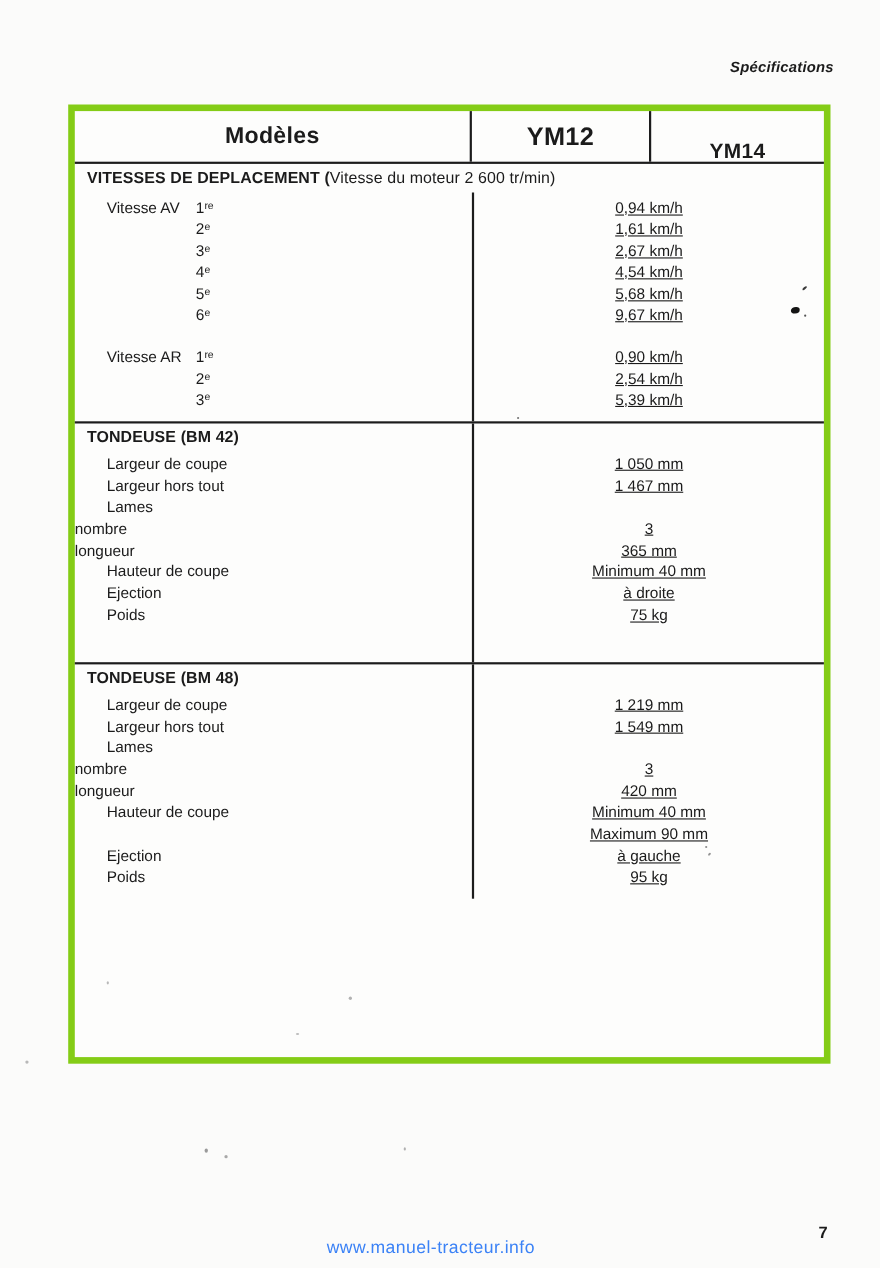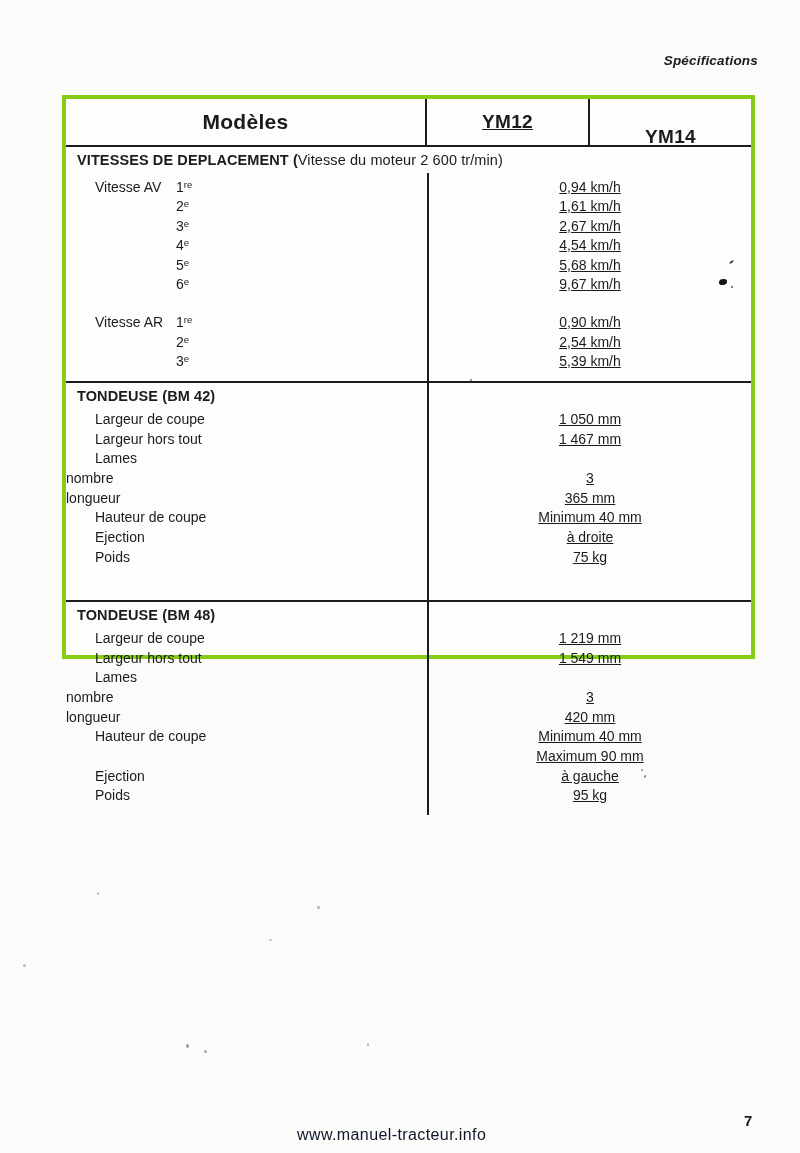--- a/index.html
+++ b/index.html
@@ -8,27 +8,27 @@
     background:#fbfbfa;color:#1b1b1b;
     font-family:"Liberation Sans", sans-serif;
   }
   
   .doc-label{
     position:absolute;top:53px;right:42px;
     font-size:13.5px;font-weight:bold;font-style:italic;letter-spacing:.2px;
   }
   
   .spec-table{
-    position:absolute;left:62px;top:95px;width:693px;height:564px;
-    border:4px solid #84cc16;box-sizing:border-box;background:#fdfdfc;
+    position:absolute;left:62px;top:95px;width:693px;height:872px;
+    border:6px solid #84cc16;box-sizing:border-box;background:#fdfdfc;
   }
   .thead{display:flex;height:48px;border-bottom:2px solid #1c1c1c;box-sizing:border-box;}
   .th{display:flex;align-items:center;justify-content:center;font-weight:bold;box-sizing:border-box;}
   .th-models{width:361px;border-right:2px solid #1c1c1c;font-size:21px;letter-spacing:.3px;}
-  .th-ym12{width:163px;border-right:2px solid #1c1c1c;font-size:19px;letter-spacing:.3px;text-decoration:underline;}
+  .th-ym12{width:163px;border-right:2px solid #1c1c1c;font-size:23px;letter-spacing:.3px;}
   .th-ym14{flex:1;font-size:19px;letter-spacing:.3px;margin-top:29px;}
   
   .section{position:relative;box-sizing:border-box;border-bottom:2px solid #1c1c1c;}
   .s1{height:236px;}
   .s2{height:219px;}
   .s3{height:213px;border-bottom:none;}
   .vline{position:absolute;left:361px;top:0;bottom:0;width:2px;background:#1c1c1c;}
   .s1 .vline{top:26px;}
   .sec-title{height:26px;box-sizing:border-box;padding:5px 0 0 11px;
     font-size:14.5px;font-weight:bold;letter-spacing:.1px;}
@@ -38,21 +38,21 @@
   .s1 .row{height:19.5px;}
   .cell-l{width:363px;box-sizing:border-box;white-space:pre;}
   .indent1{padding-left:29px;}
   .indent2{}
   .cell-r{flex:1;text-align:center;text-decoration:underline;}
   .gear-name{display:inline-block;width:81px;}
   sup{font-size:9.5px;vertical-align:4px;line-height:0;}
   .spacer{height:18.5px;}
   
   .page-number{position:absolute;left:744px;top:1112px;font-size:15px;font-weight:bold;}
-  .watermark{position:absolute;left:297px;top:1126px;font-size:16px;color:#0f172a;letter-spacing:.4px;}
+  .watermark{position:absolute;left:297px;top:1126px;font-size:16px;color:#3b82f6;letter-spacing:.4px;}
   
   .artifact{position:absolute;border-radius:50%;}
 </style>
 </head>
 <body>
 
 <div class="doc-label">Spécifications</div>
 
 <div class="spec-table">
   <div class="thead">

